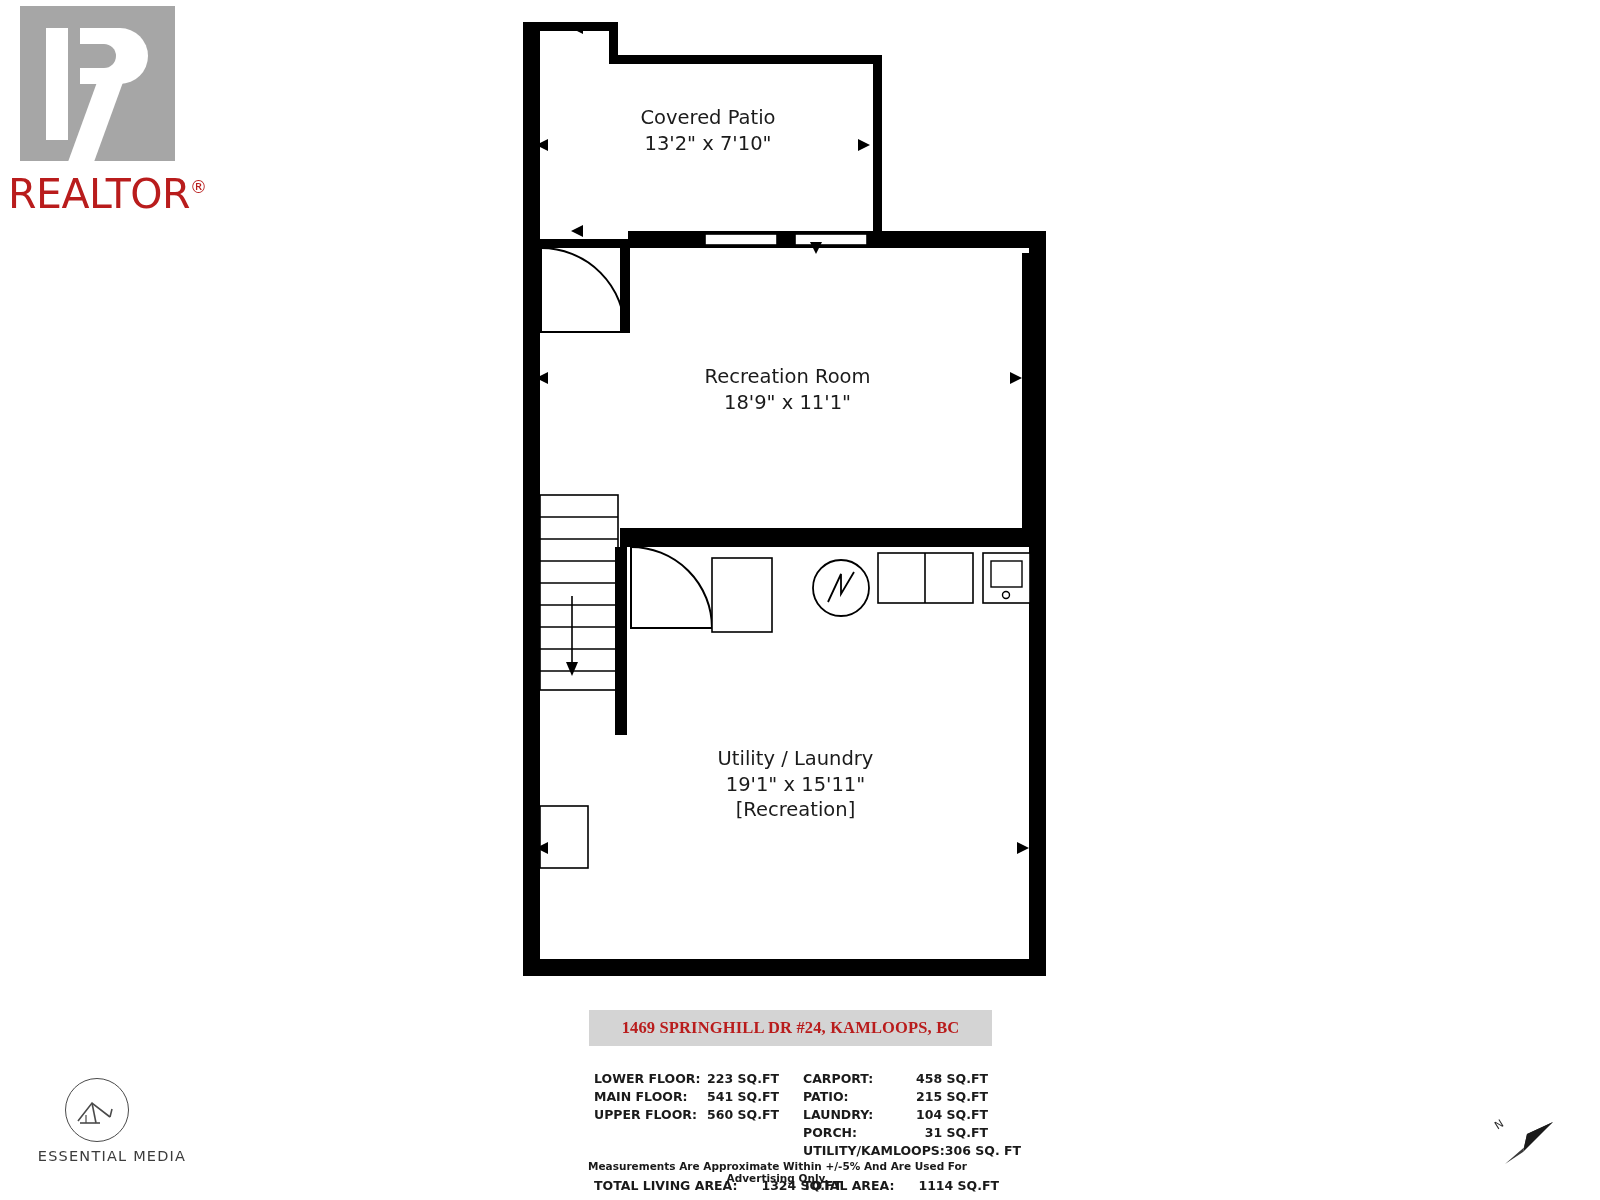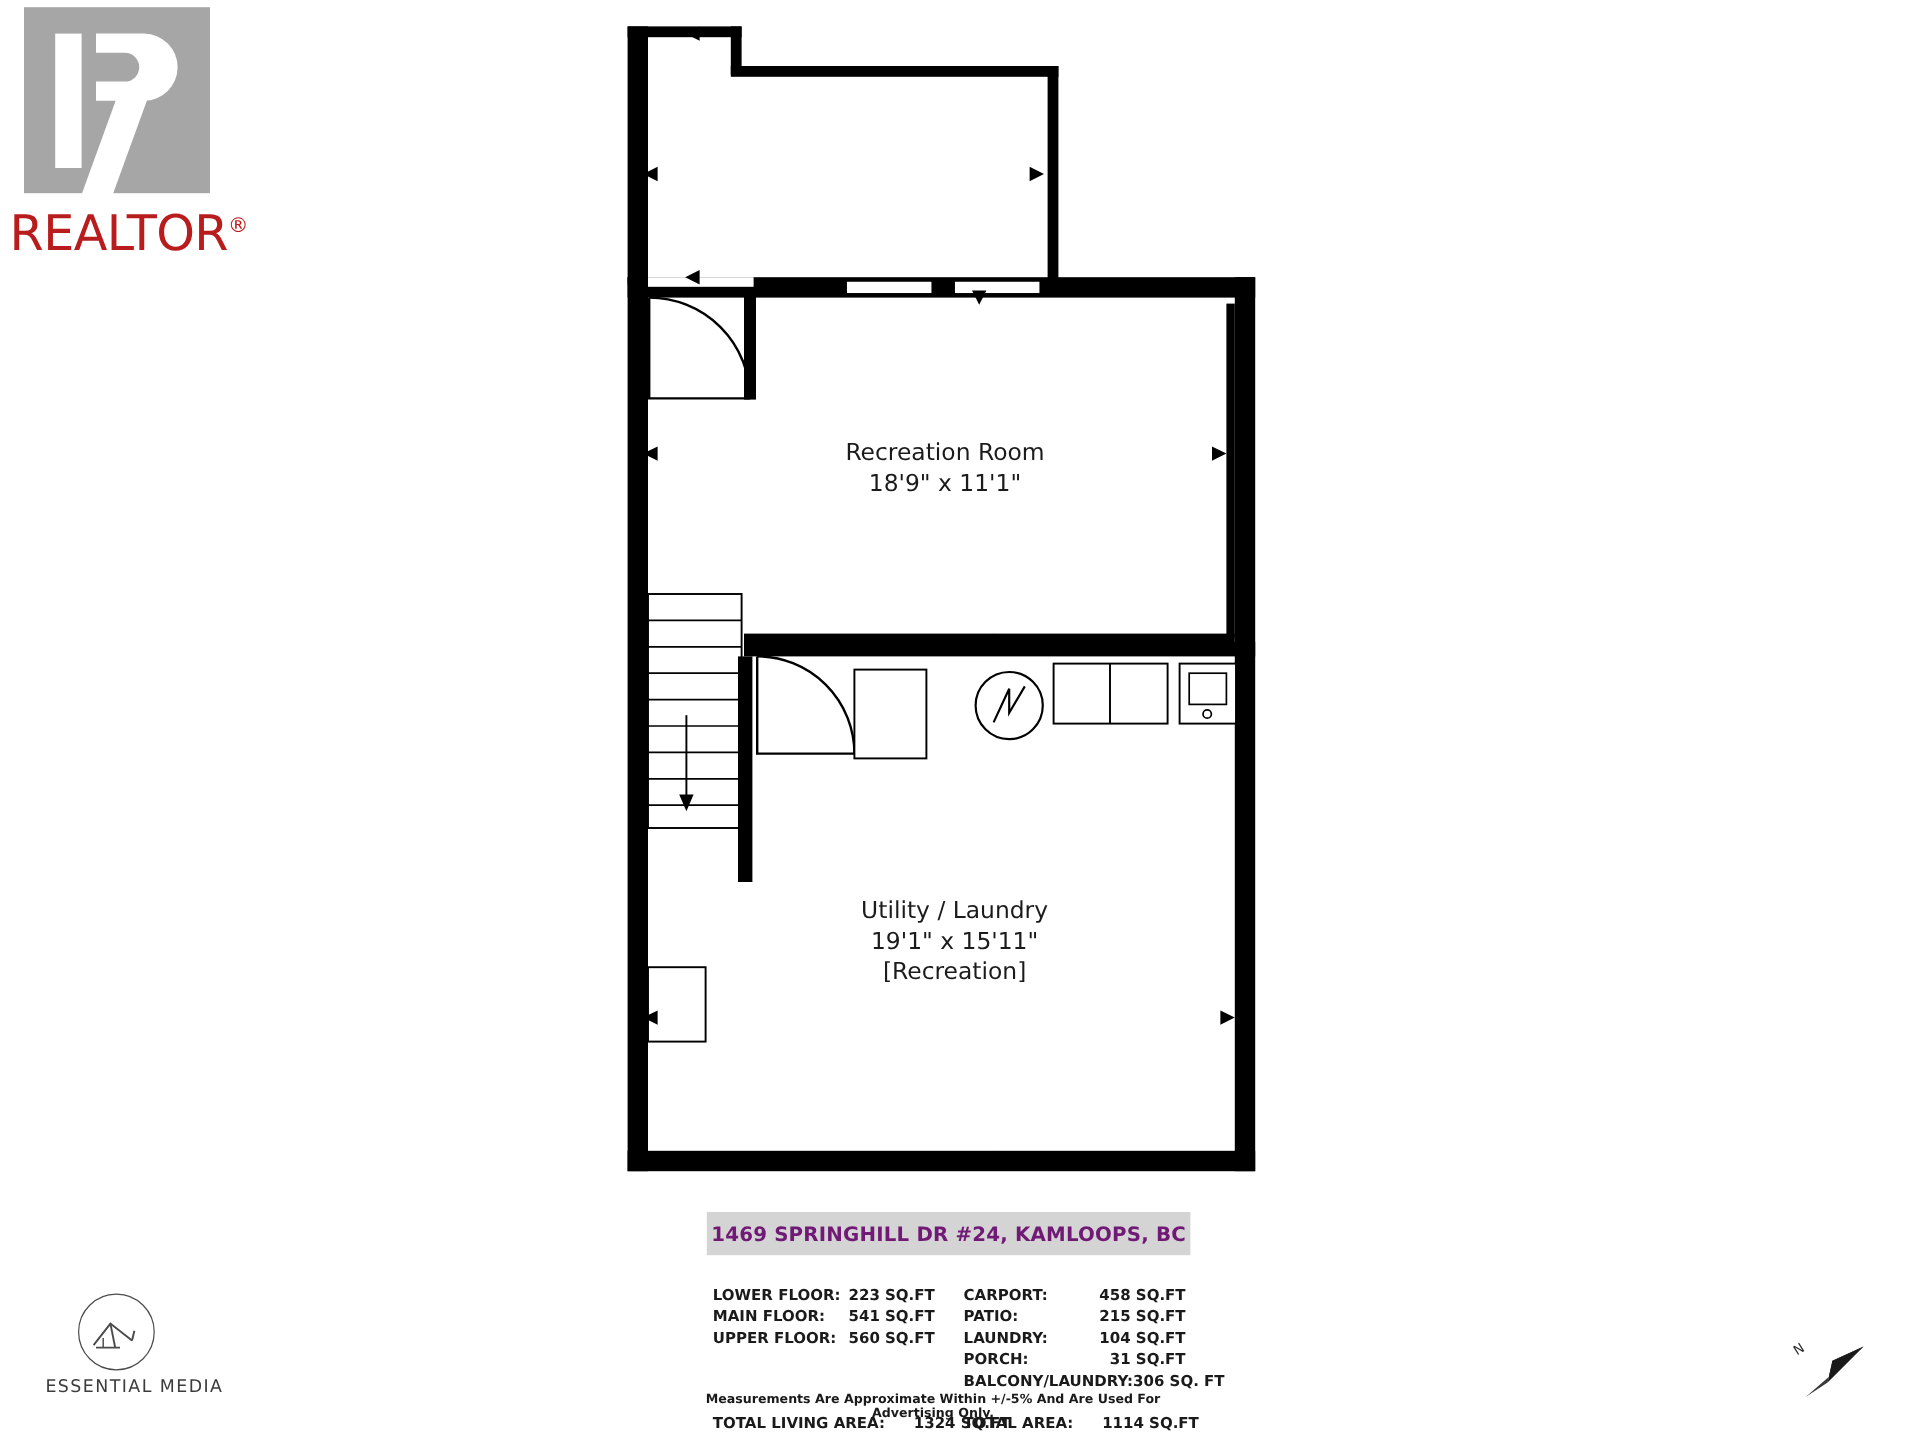--- a/index.html
+++ b/index.html
@@ -151,22 +151,23 @@
     width: 403px;
     height: 36px;
     background: #d4d4d4;
     display: flex;
     align-items: center;
     justify-content: center;
   }
   .title-bar span {
     font-size: 16.5px;
     font-weight: bold;
-    color: #701a75;
+    color: #b91c1c;
     letter-spacing: 0.15px;
+    font-family: Liberation Serif, serif;
   }
 
   
   .legend {
     position: absolute;
     left: 594px;
     top: 1056px;
     width: 400px;
     font-size: 12.5px;
     color: #1a1a1a;
@@ -353,20 +354,24 @@
       <polygon points="828,528 822,540 834,540"></polygon>
 
       <polygon points="536,848 548,842 548,854"></polygon>
 
       <polygon points="1029,848 1017,842 1017,854"></polygon>
 
       <polygon points="828,959 822,971 834,971"></polygon>
     </g>
   </svg>
 
+  <div class="room-label" style="left: 583px; top: 105px; width: 250px;">
+    <span class="nm">Covered Patio</span>
+    <span class="dim">13'2" x 7'10"</span>
+  </div>
 
   <div class="room-label" style="left: 660px; top: 364px; width: 255px;">
     <span class="nm">Recreation Room</span>
     <span class="dim">18'9" x 11'1"</span>
   </div>
 
   <div class="room-label" style="left: 668px; top: 746px; width: 255px;">
     <span class="nm">Utility / Laundry</span>
     <span class="dim">19'1" x 15'11"</span>
     <span class="note">[Recreation]</span>
@@ -403,21 +408,21 @@
         </div>
         <div class="row">
           <span class="lbl">LAUNDRY:</span>
           <span class="val">104 SQ.FT</span>
         </div>
         <div class="row">
           <span class="lbl">PORCH:</span>
           <span class="val">31 SQ.FT</span>
         </div>
         <div class="row">
-          <span class="lbl">BALCONY/LAUNDRY:</span>
+          <span class="lbl">UTILITY/KAMLOOPS:</span>
           <span class="val">306 SQ. FT</span>
         </div>
       </div>
     </div>
     <div class="totals">
       <div class="col">
         <div class="row">
           <span class="lbl">TOTAL LIVING AREA:</span>
           <span class="val">1324 SQ.FT</span>
         </div>

